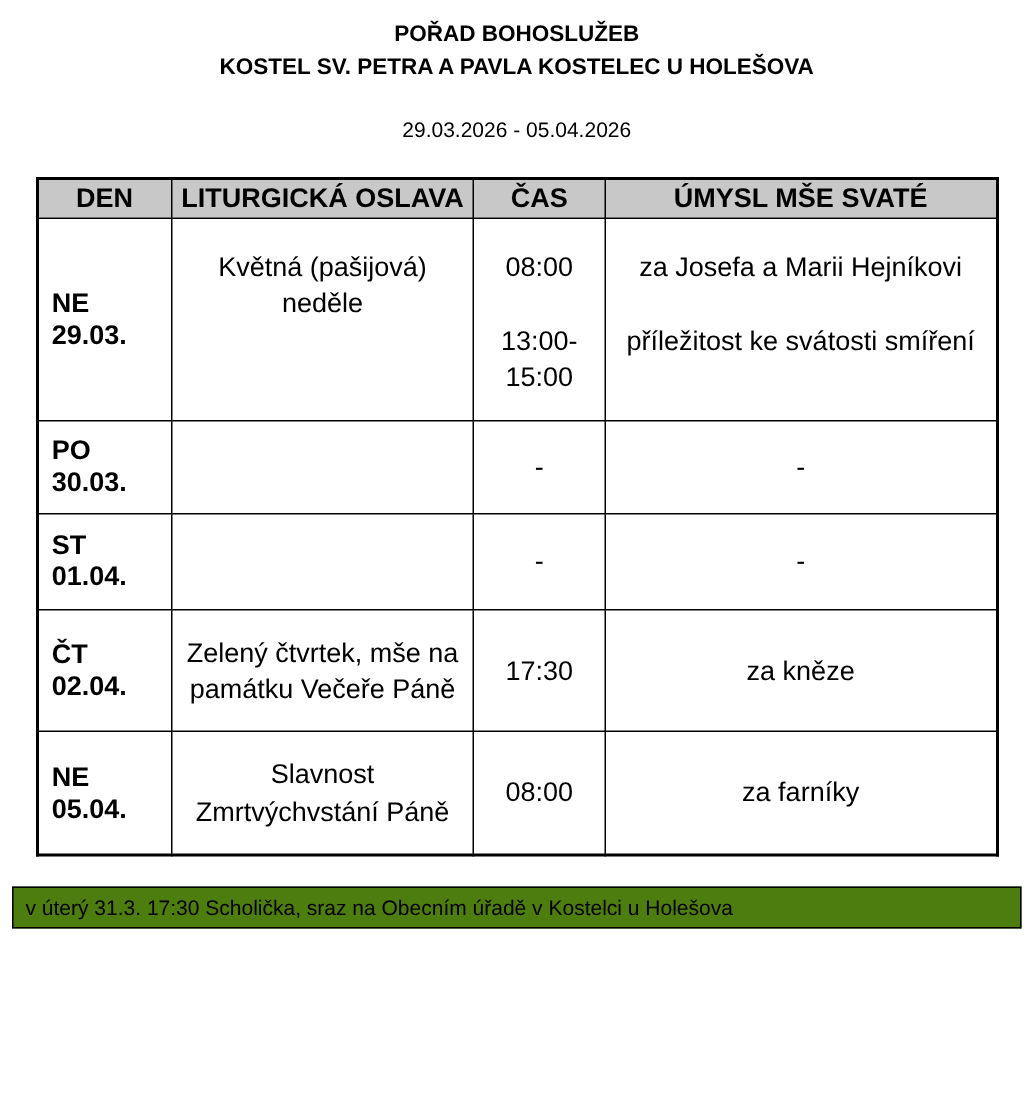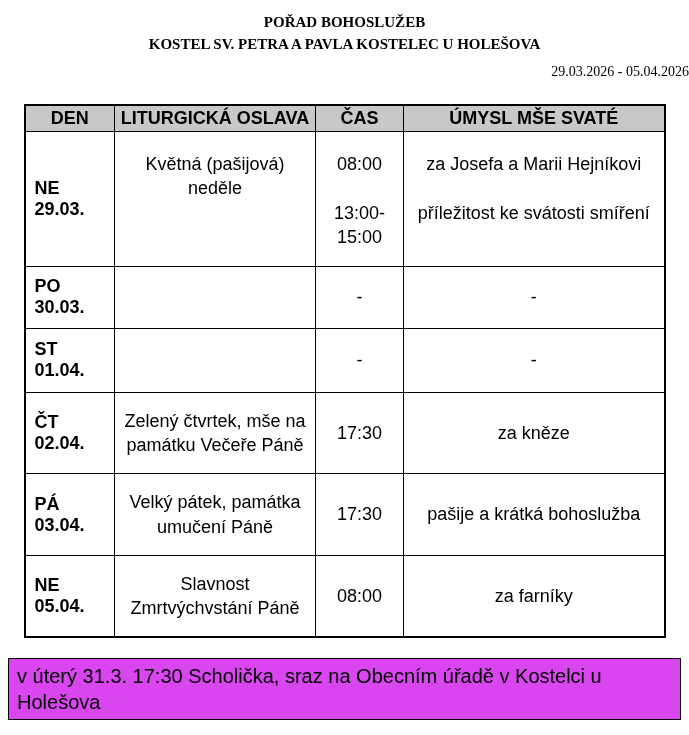--- a/index.html
+++ b/index.html
@@ -12,30 +12,28 @@
   .page {
     width: 689px;
     min-height: 735px;
     box-sizing: border-box;
     padding-top: 12px;
     background: #ffffff;
   }
   .titles {
     text-align: center;
     line-height: 1.45;
-    font-family: Liberation Serif, serif;
   }
   .doc-title, .church-name {
     font-size: 15px;
     font-weight: bold;
   }
   .date-range {
     font-size: 14px;
-    margin-top: 6px;
-    text-align: right;
+    margin-top: 20px;
   }
   table.schedule {
     border-collapse: collapse;
     margin: 22px auto 0 auto;
     width: 640px;
     table-layout: fixed;
     border: 2px solid #000000;
   }
   table.schedule th, table.schedule td {
     border: 1.5px solid #000000;
@@ -86,23 +84,23 @@
     vertical-align: top;
     padding-top: 20px;
   }
   .stack {
     display: flex;
     flex-direction: column;
     gap: 25px;
   }
   .footer-note {
     margin: 20px 8px 10px 8px;
-    background: #d946ef;
+    background: #4d7c0f;
     border: 1px solid #000000;
-    font-size: 20px;
+    font-size: 14px;
     padding: 4px 8px;
     line-height: 1.3;
   }
 </style>
 </head>
 <body>
 
 <div class="page">
 
   <header class="titles">
@@ -168,28 +166,20 @@
 
       <tr class="r4">
         <td class="day">
           <span class="abbr">ČT</span><span>02.04.</span>
         </td>
         <td class="celebration">Zelený čtvrtek, mše na památku Večeře Páně</td>
         <td class="time">17:30</td>
         <td class="intention">za kněze</td>
       </tr>
 
-      <tr class="r5">
-        <td class="day">
-          <span class="abbr">PÁ</span><span>03.04.</span>
-        </td>
-        <td class="celebration">Velký pátek, památka umučení Páně</td>
-        <td class="time">17:30</td>
-        <td class="intention">pašije a krátká bohoslužba</td>
-      </tr>
 
 
       <tr class="r7">
         <td class="day">
           <span class="abbr">NE</span><span>05.04.</span>
         </td>
         <td class="celebration">Slavnost Zmrtvýchvstání Páně</td>
         <td class="time">08:00</td>
         <td class="intention">za farníky</td>
       </tr>

